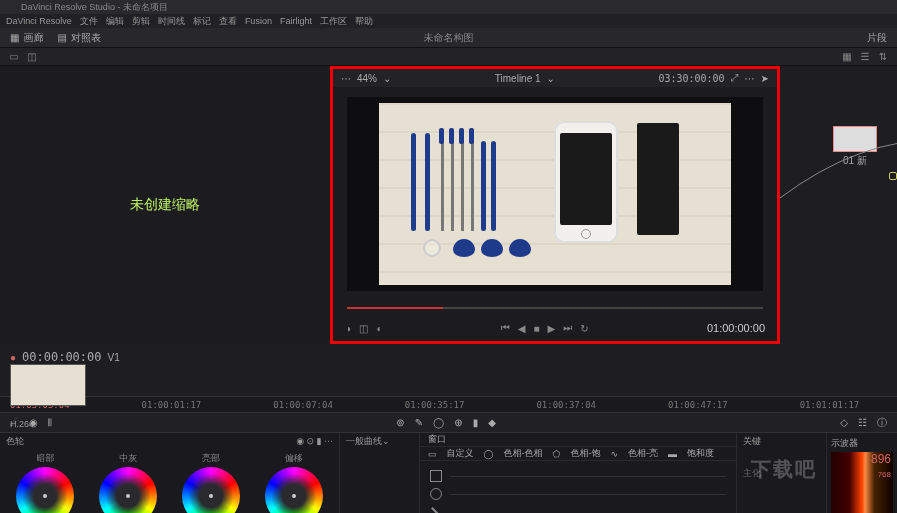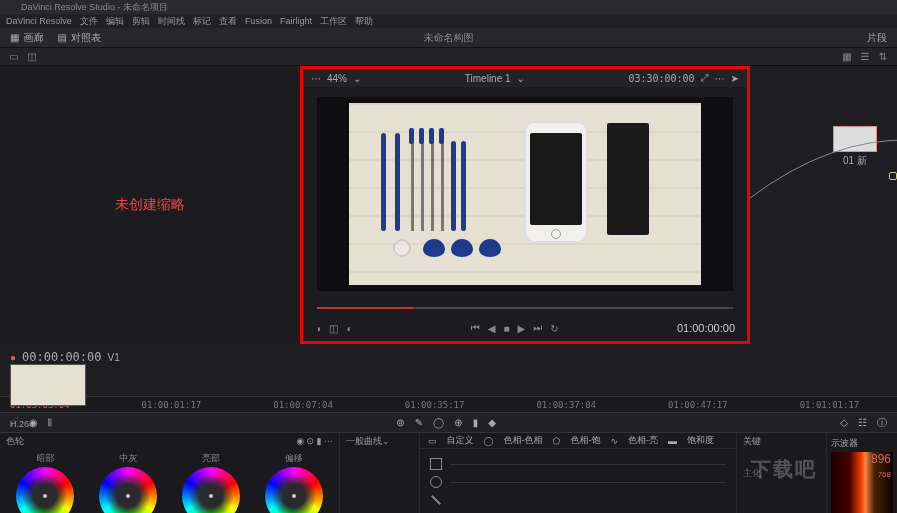--- a/index.html
+++ b/index.html
@@ -7,21 +7,21 @@
 .titlebar{height:14px;background:#2a2a2e;display:flex;align-items:center;padding:0 21px;font-size:9px;color:#888}
 .menubar{height:14px;background:#212125;display:flex;align-items:center;padding:0 6px;gap:8px;font-size:9px;color:#999}
 .pagebar{height:20px;background:#28282c;display:flex;align-items:center;padding:0 10px;gap:14px;font-size:10px;border-bottom:1px solid #111}
 .pagebar .tab{display:flex;align-items:center;gap:4px}
 .pagebar .sep{flex:1}
 .pagebar .center{position:absolute;left:50%;transform:translateX(-50%);color:#888}
 .toolbar{height:18px;background:#232327;display:flex;align-items:center;padding:0 8px;gap:8px;border-bottom:1px solid #111}
 .toolbar .grp{display:flex;gap:6px}
 .toolbar .ico{width:12px;height:12px;display:flex;align-items:center;justify-content:center;color:#888}
 .main{display:flex;height:278px}
-.col1{width:300px;background:#1c1c20;display:flex;align-items:center;justify-content:center;color:#ef4444;font-size:14px}
+.col1{width:330px;background:#1c1c20;display:flex;align-items:center;justify-content:center;color:#bef264;font-size:14px}
 .col2{width:450px;background:#1c1c20;border:3px solid #e00;position:relative;display:flex;flex-direction:column}
 .viewer-top{height:18px;display:flex;align-items:center;padding:0 8px;gap:6px;background:#232327}
 .viewer-top .sp{flex:1}
 .viewer-img{flex:1;margin:10px 14px;background:#0e0e10;position:relative}
 .wood{position:absolute;inset:6px 32px;background:#e6e0d2;background-image:repeating-linear-gradient(180deg,#ddd5c5 0,#ddd5c5 2px,#e6e0d2 2px,#e6e0d2 28px)}
 .obj{position:absolute}
 .tool-blue{background:#1e3a8a;border-radius:3px}
 .phone{width:64px;height:122px;background:#f2f0ec;border-radius:10px;top:18px;left:220px;box-shadow:inset 0 0 0 2px #ddd}
 .phone::after{content:"";position:absolute;top:12px;left:6px;right:6px;bottom:18px;background:#1a1a1a;border-radius:2px}
 .homebtn{position:absolute;bottom:4px;left:50%;transform:translateX(-50%);width:10px;height:10px;border:1px solid #999;border-radius:50%}
@@ -256,20 +256,23 @@
         </div>
     </div>
   </div>
 
   <div class="bcol" style="width:80px">
     <div class="bhead"><span>一般曲线</span> ⌄</div>
   </div>
 
   <div class="bcol curves" style="flex:1">
     <div class="curves-tabs">
+      <span>窗口</span>
+    </div>
+    <div class="curves-tabs">
       <span>▭</span>
       <span>自定义</span>
       <span>◯</span>
       <span>色相-色相</span>
       <span>⬠</span>
       <span>色相-饱</span>
       <span>∿</span>
       <span>色相-亮</span>
       <span>▬</span>
       <span>饱和度</span>

